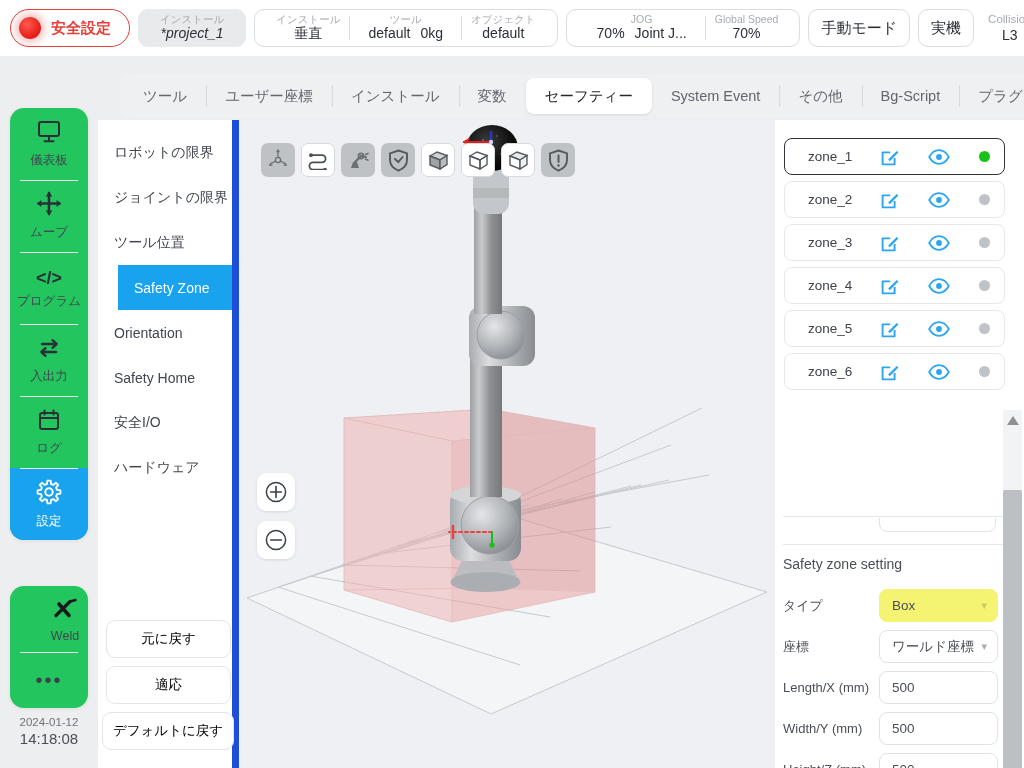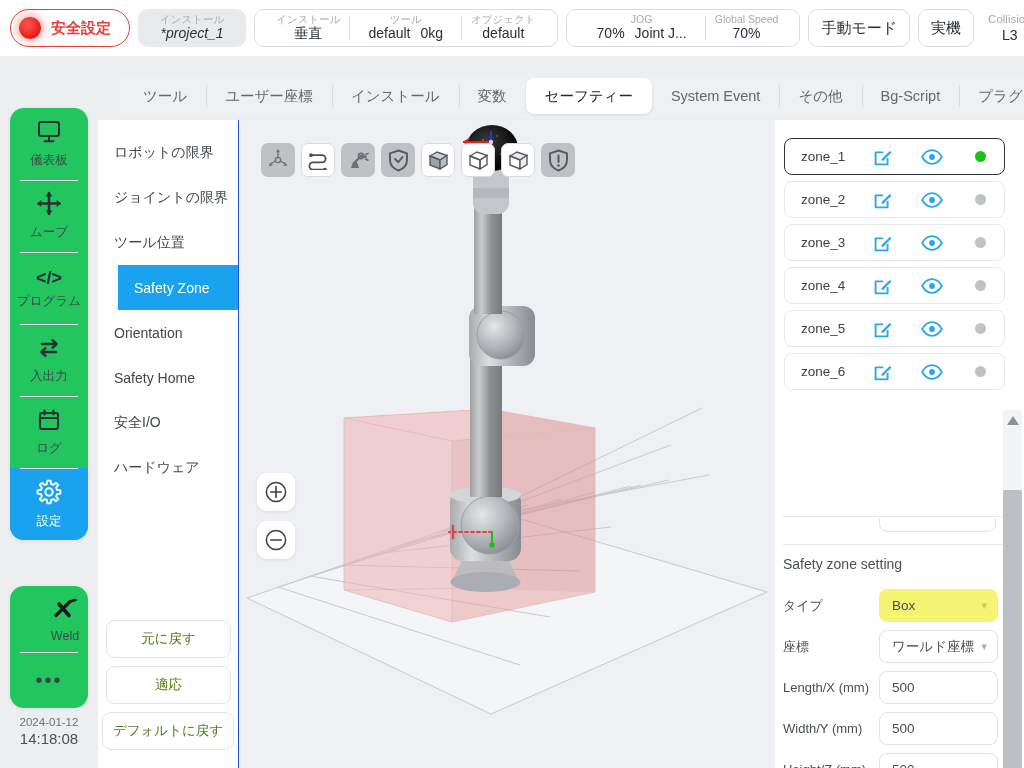--- a/index.html
+++ b/index.html
@@ -101,32 +101,32 @@
   .clock {
     position: absolute; left: 10px; top: 716px; width: 78px;
     text-align: center; color: #6e737a; line-height: 1.2;
   }
   .clock .d { font-size: 11.5px; }
   .clock .t { font-size: 15px; color: #4a4f56; }
 
   
   .submenu {
     position: absolute; left: 98px; top: 120px; width: 141px; height: 648px;
-    background: #fff; border-right: 1px solid #1d4ed8;
+    background: #fff; border-right: 7px solid #1d4ed8;
   }
   .sm-item {
     height: 45px; display: flex; align-items: center; padding-left: 16px;
     font-size: 14px; color: #41464e; white-space: nowrap;
   }
   .sm-item.active { background: #19a3ef; color: #fff; margin-left: 20px; }
   .sm-btns { position: absolute; left: 8px; bottom: 10px; width: 125px; }
   .sm-btn {
     height: 38px; border: 1px solid #e2e5e8; border-radius: 9px; background: #fff;
     display: flex; align-items: center; justify-content: center;
-    font-size: 13.5px; color: #4d7c0f; margin-bottom: 8px; white-space: nowrap;
+    font-size: 13.5px; color: #000000; margin-bottom: 8px; white-space: nowrap;
     overflow: hidden;
   }
   .sm-btn.wide { width: 132px; margin-left: -4px; }
 
   
   .viewport {
     position: absolute; left: 239px; top: 120px; width: 536px; height: 648px;
     background: #eef0f3; overflow: hidden;
   }
   .vp-toolbar {
@@ -148,21 +148,21 @@
 
   
   .rightpanel {
     position: absolute; left: 775px; top: 120px; width: 249px; height: 648px;
     background: #fff;
   }
   .zonelist { position: absolute; left: 9px; top: 18px; width: 221px; }
   .zone {
     height: 37px; margin-bottom: 6px; border-radius: 8px; background: #fff;
     border: 1px solid #e6e9ec; display: flex; align-items: center;
-    padding: 0 14px 0 16px;
+    padding: 0 14px 0 23px;
     gap: 28px;
   }
   .zone.sel { border: 1.5px solid #30343a; }
   .zone .zn { font-size: 13.5px; color: #3d4249; flex: 1; }
   .zone .ico { width: 30px; display: flex; justify-content: center; }
   .dot { width: 11px; height: 11px; border-radius: 50%; background: #bfc3c7; }
   .dot.green { background: #17c318; }
 
   .divider { position: absolute; left: 8px; right: 14px; height: 1px; background: #e6e9ec; }
 

